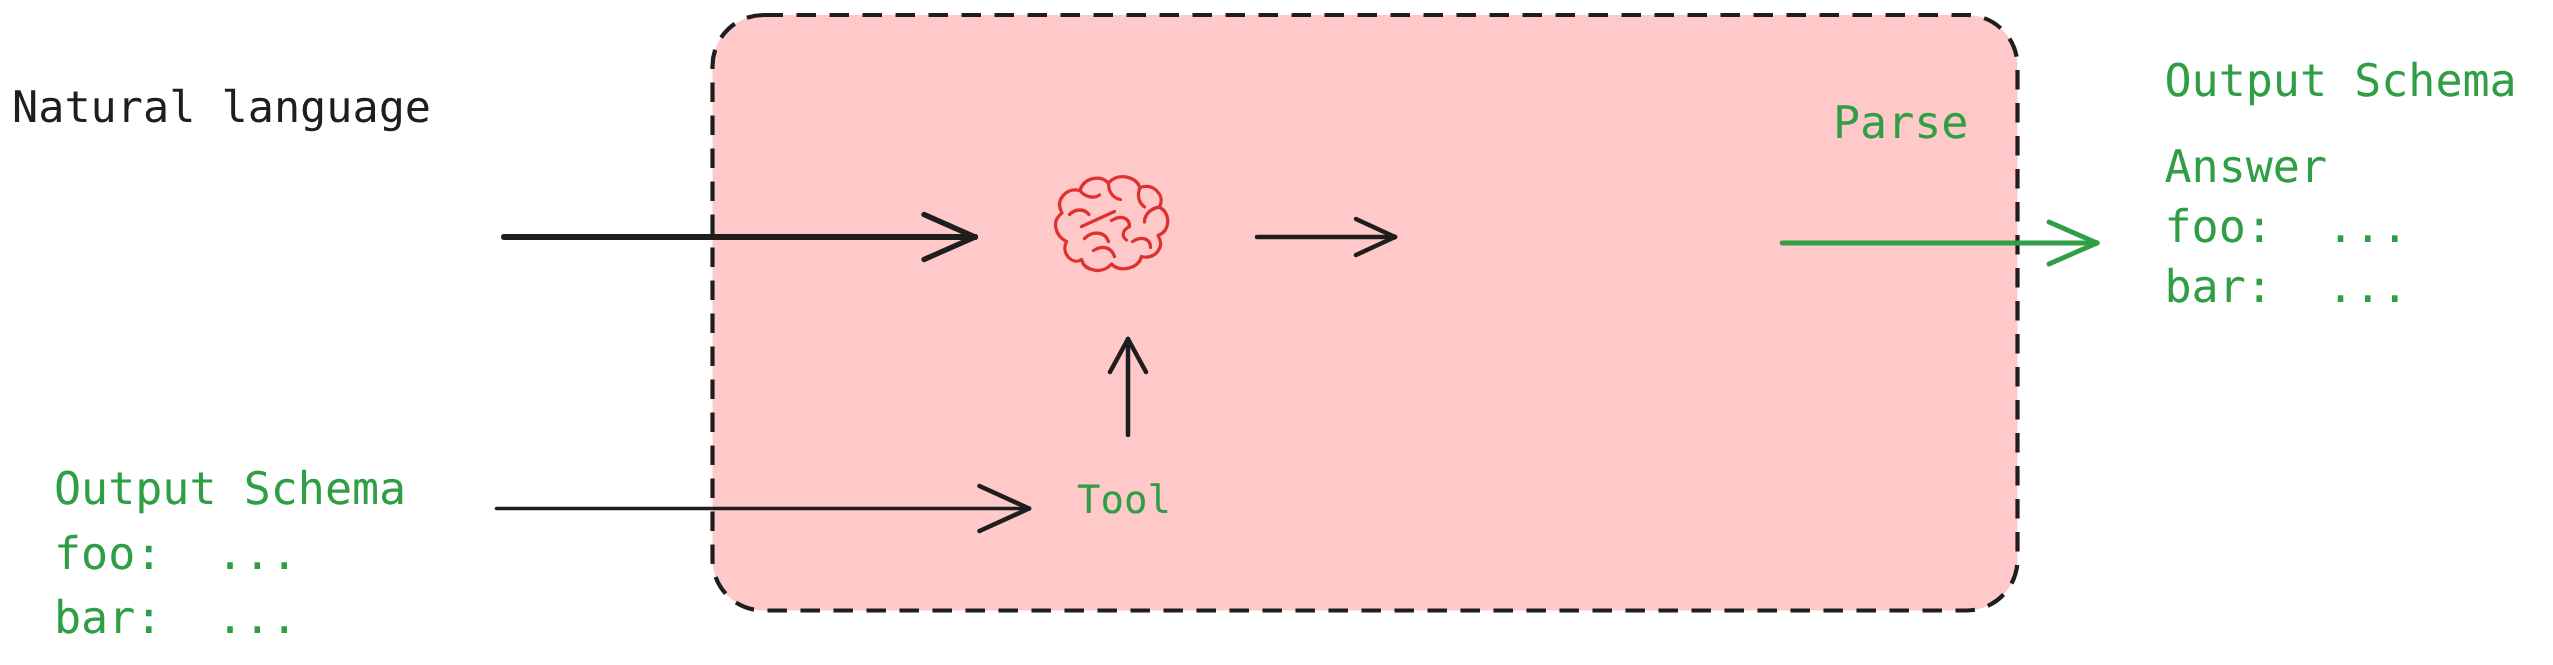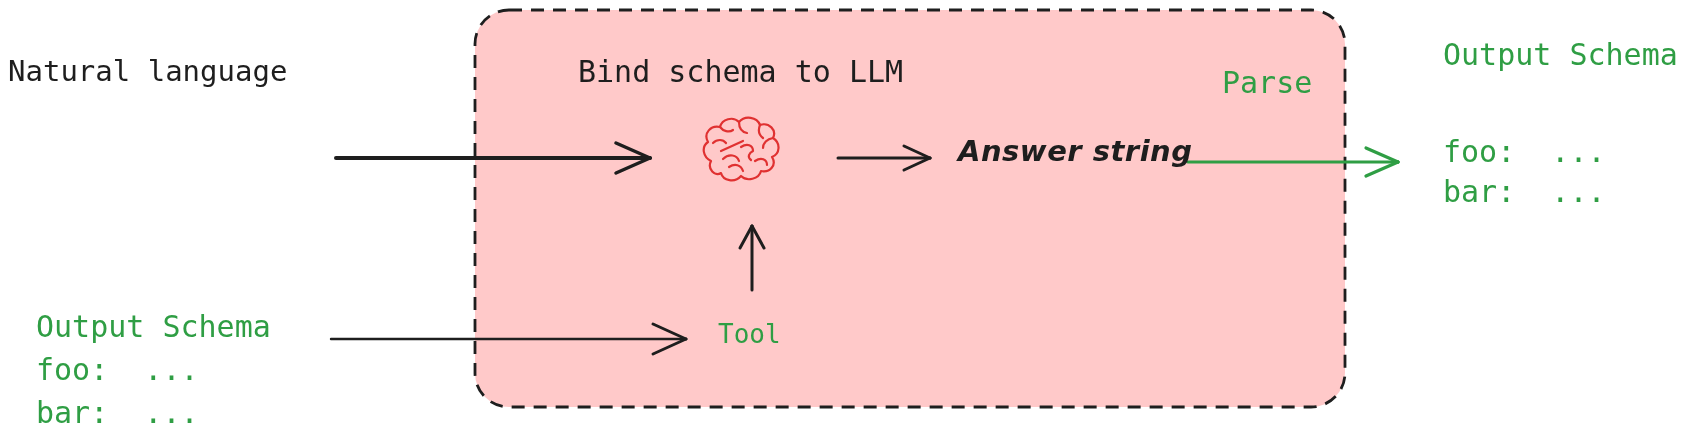--- a/index.html
+++ b/index.html
@@ -94,25 +94,24 @@
     </g>
   </svg>
 
   <div class="t mono" style="left:8px; top:57px;">Natural language</div>
 
 
   <div class="t mono green-t" style="left:36px; top:312px; font-size:30px;">Output Schema</div>
   <div class="t mono green-t" style="left:36px; top:355px; font-size:30px;">foo:  ...</div>
   <div class="t mono green-t" style="left:36px; top:398px; font-size:30px;">bar:  ...</div>
 
-  <div class="t mono" style="left:578px; top:57px; font-size:30px;">Bind schema to LLM</div>
 
   <div class="t mono green-t" style="left:1222px; top:68px; font-size:30px;">Parse</div>
 
-  <div class="t hand" style="left:958px; top:137px;">Answer string</div>
 
   <div class="t mono green-t" style="left:718px; top:321px; font-size:26px;">Tool</div>
 
   <div class="t mono green-t" style="left:1443px; top:40px; font-size:30px;">Output Schema</div>
+  <div class="t mono green-t" style="left:1443px; top:97px; font-size:30px;">Answer</div>
   <div class="t mono green-t" style="left:1443px; top:137px; font-size:30px;">foo:  ...</div>
   <div class="t mono green-t" style="left:1443px; top:177px; font-size:30px;">bar:  ...</div>
 
 </div>
 
 </body></html>

